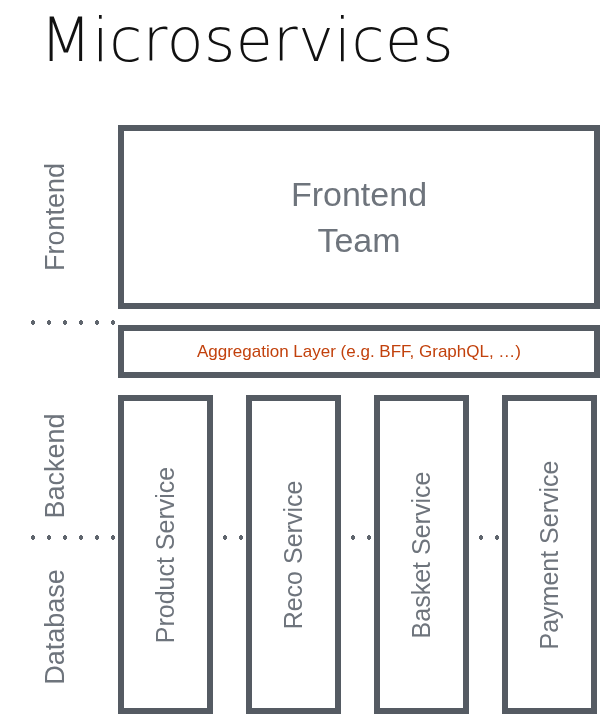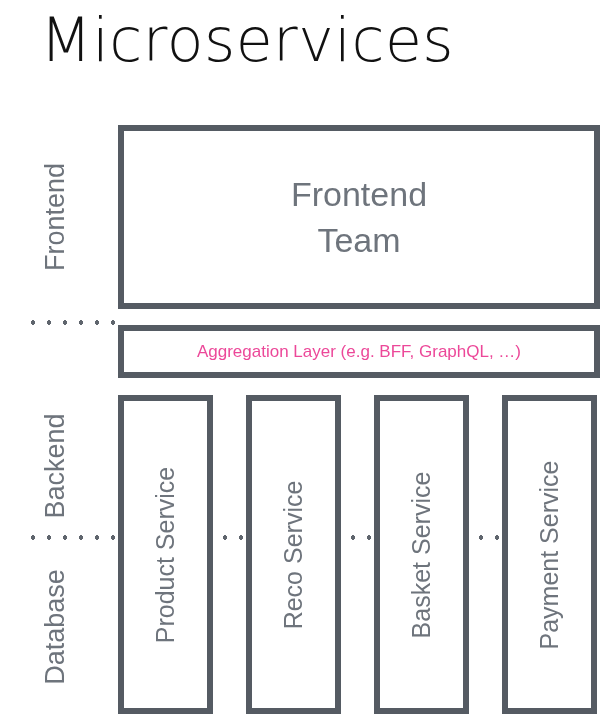--- a/index.html
+++ b/index.html
@@ -62,21 +62,21 @@
   
   #aggregation-box {
     left: 118px;
     top: 325px;
     width: 482px;
     height: 53px;
   }
   #aggregation-box .box-label {
     font-size: 17px;
     line-height: 22px;
-    color: #ec4899;
+    color: #c2410c;
     text-align: center;
     white-space: nowrap;
   }
 
   
   .service-box {
     top: 395px;
     width: 95px;
     height: 319px;
   }

